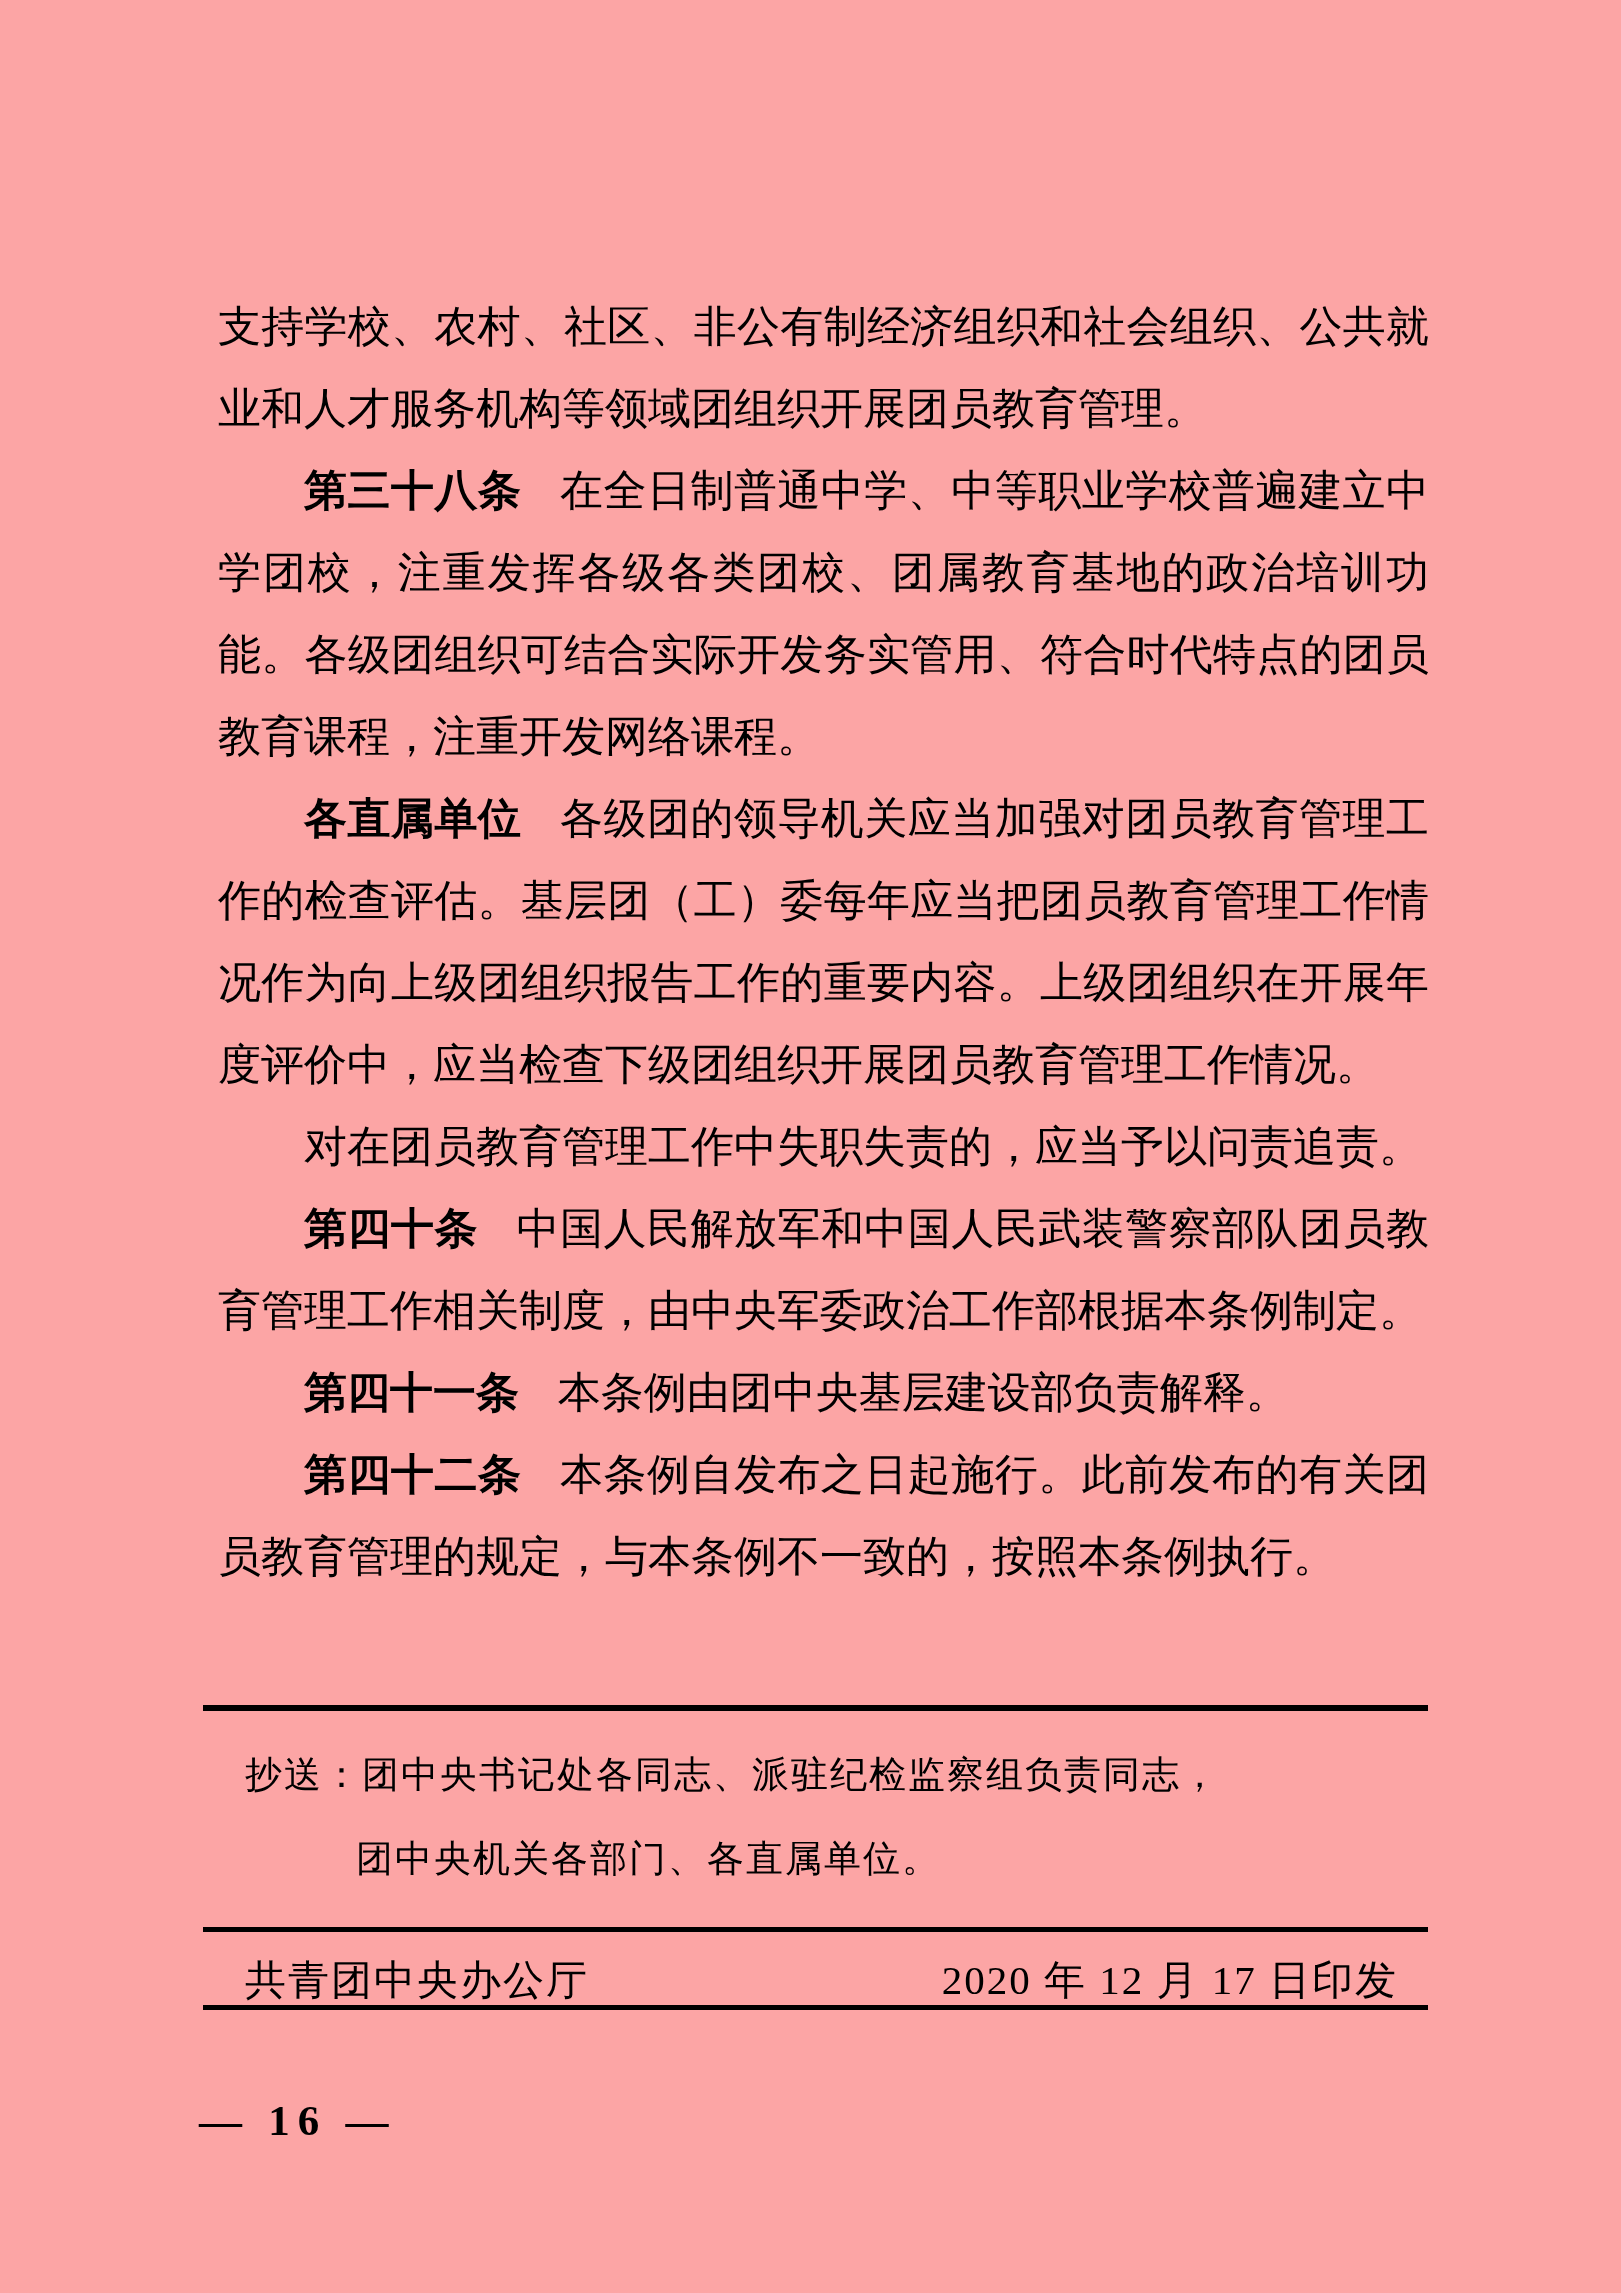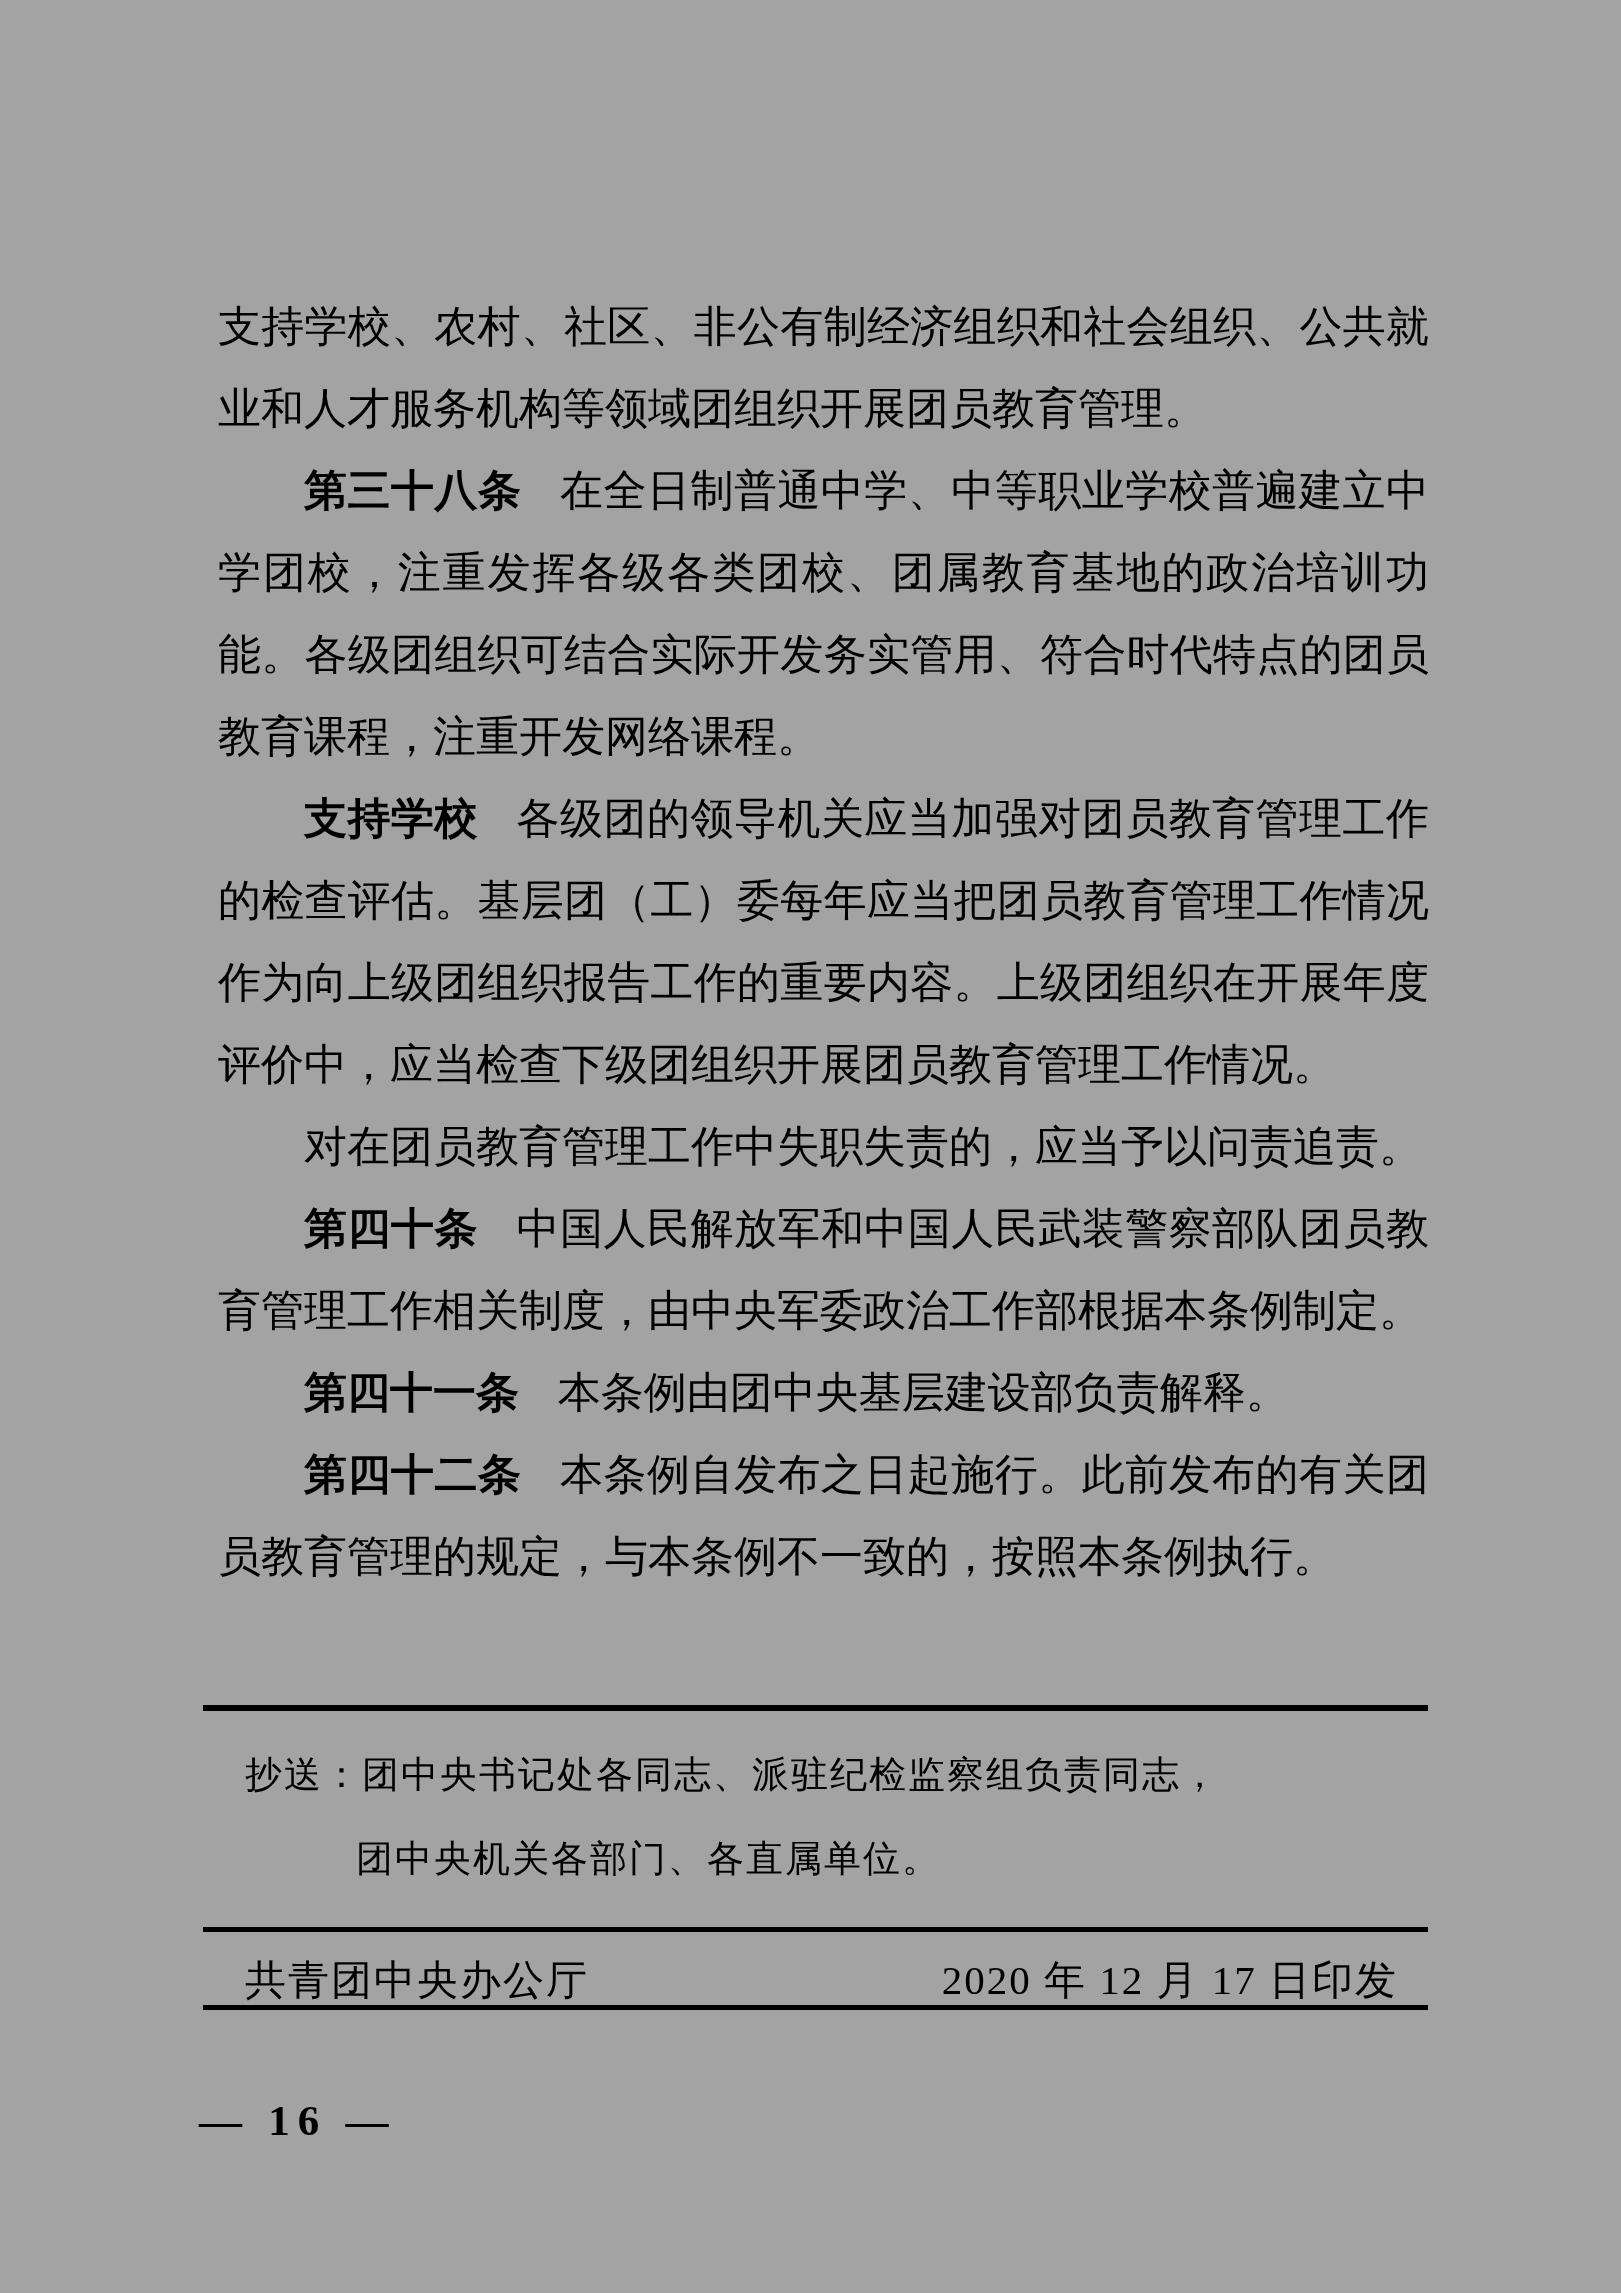--- a/index.html
+++ b/index.html
@@ -1,21 +1,21 @@
 <!DOCTYPE html>
 <html><head>
 <meta charset="utf-8">
 <style>
   html, body { margin: 0; padding: 0; background: #e8e8e8; }
   .page {
     position: relative;
     width: 1621px;
     height: 2294px;
     margin: 0 auto;
-    background: #a3a3a3;
+    background: #fca5a5;
     color: #000000;
     font-family: "Liberation Serif", "DejaVu Serif", serif;
     overflow: hidden;
   }
   
   .body-text {
     position: absolute;
     top: 286px;
     left: 218px;
     width: 1211px;
@@ -82,21 +82,21 @@
   }
 </style>
 </head>
 <body>
 
 <div class="page">
 
   <main class="body-text" id="document-body">
       <p class="para">支持学校、农村、社区、非公有制经济组织和社会组织、公共就业和人才服务机构等领域团组织开展团员教育管理。</p>
       <p class="para indent"><b class="prefix">第三十八条</b>在全日制普通中学、中等职业学校普遍建立中学团校，注重发挥各级各类团校、团属教育基地的政治培训功能。各级团组织可结合实际开发务实管用、符合时代特点的团员教育课程，注重开发网络课程。</p>
-      <p class="para indent"><b class="prefix">支持学校</b>各级团的领导机关应当加强对团员教育管理工作的检查评估。基层团（工）委每年应当把团员教育管理工作情况作为向上级团组织报告工作的重要内容。上级团组织在开展年度评价中，应当检查下级团组织开展团员教育管理工作情况。</p>
+      <p class="para indent"><b class="prefix">各直属单位</b>各级团的领导机关应当加强对团员教育管理工作的检查评估。基层团（工）委每年应当把团员教育管理工作情况作为向上级团组织报告工作的重要内容。上级团组织在开展年度评价中，应当检查下级团组织开展团员教育管理工作情况。</p>
       <p class="para indent">对在团员教育管理工作中失职失责的，应当予以问责追责。</p>
       <p class="para indent"><b class="prefix">第四十条</b>中国人民解放军和中国人民武装警察部队团员教育管理工作相关制度，由中央军委政治工作部根据本条例制定。</p>
       <p class="para indent"><b class="prefix">第四十一条</b>本条例由团中央基层建设部负责解释。</p>
       <p class="para indent"><b class="prefix">第四十二条</b>本条例自发布之日起施行。此前发布的有关团员教育管理的规定，与本条例不一致的，按照本条例执行。</p>
     </main>
 
   <div class="rule rule-1"></div>
 
   <div class="cc-block">
     <div class="cc-line1"><span>抄送：</span><span>团中央书记处各同志、派驻纪检监察组负责同志，</span></div>

